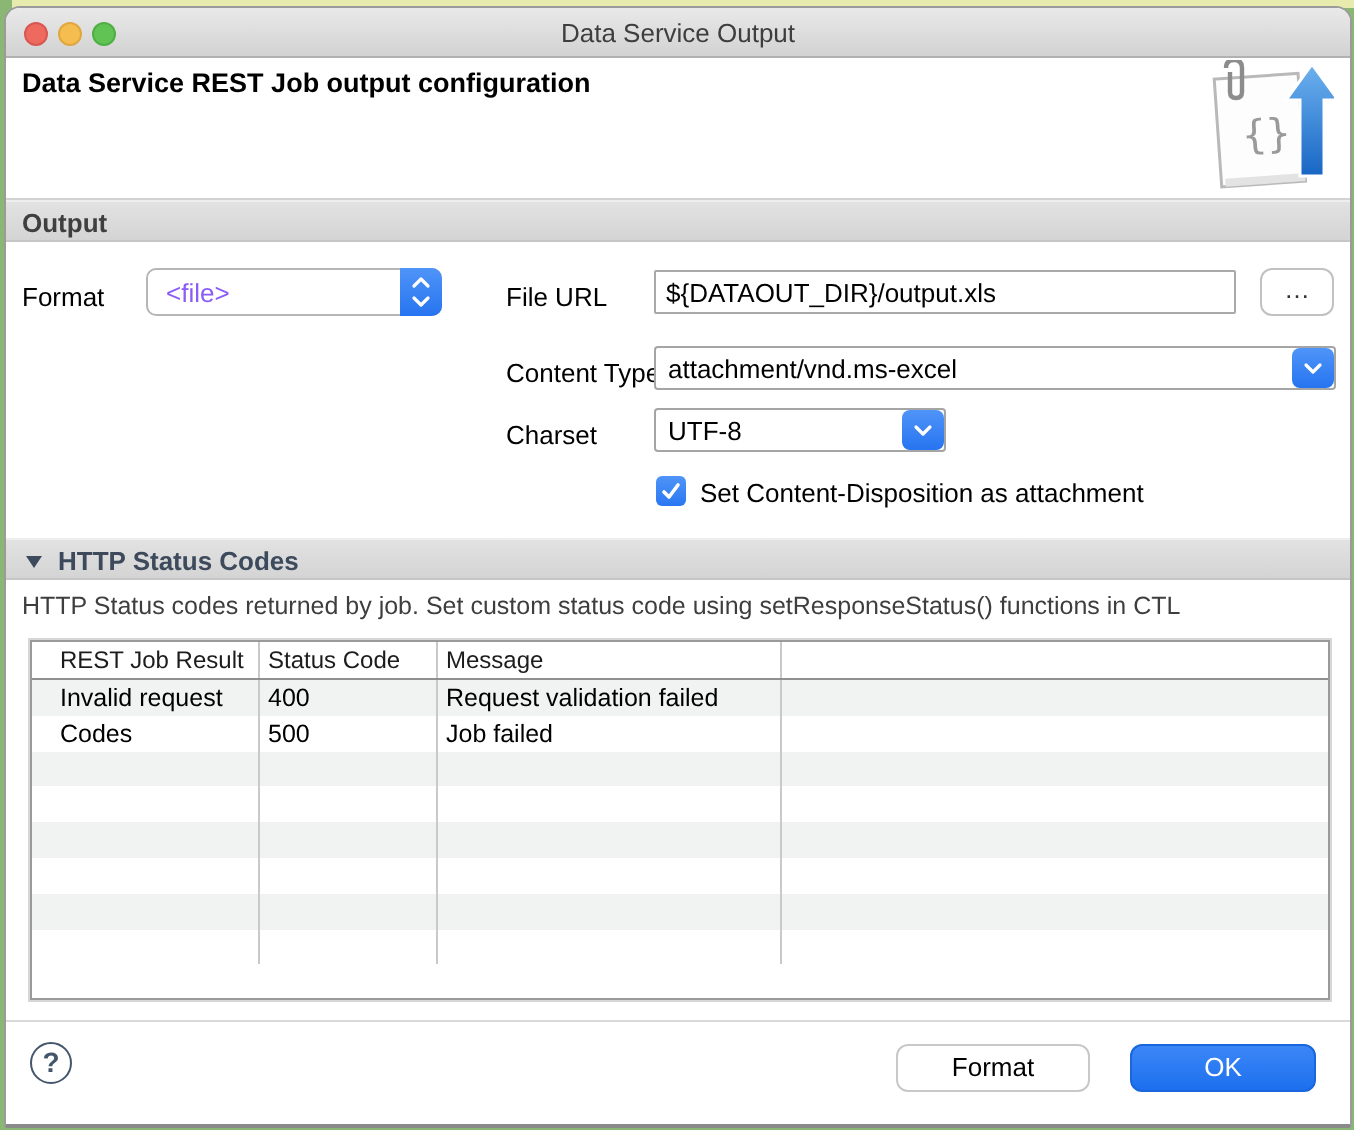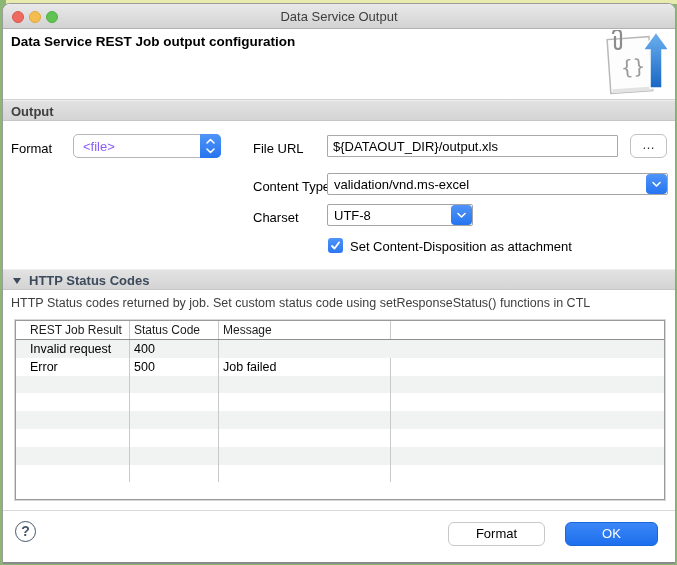--- a/index.html
+++ b/index.html
@@ -189,21 +189,21 @@
         <polyline class="chev" points="7,15 10.5,18.5 14,15"></polyline>
       </svg>
     </span>
   </div>
   <span class="form-label" style="left:250px; top:137px;">File URL</span>
   <input class="text-input" type="text" value="${DATAOUT_DIR}/output.xls" style="">
   <div class="browse-btn">…</div>
 
   <span class="form-label" style="left:250px; top:175px;">Content Type</span>
   <div class="combo combo-ct">
-    <span class="combo-text">validation/vnd.ms-excel</span>
+    <span class="combo-text">attachment/vnd.ms-excel</span>
     <span class="combo-btn">
       <svg width="21" height="20" viewBox="0 0 21 20">
           <polyline class="chev" points="7,8.5 10.5,12 14,8.5"></polyline>
         </svg>
     </span>
   </div>
 
   <span class="form-label" style="left:250px; top:206px;">Charset</span>
   <div class="combo combo-cs">
     <span class="combo-text">UTF-8</span>
@@ -230,24 +230,25 @@
   <div class="table" id="status-table">
       <div class="trow thead">
         <div class="tcell c0">REST Job Result</div>
         <div class="tcell c1">Status Code</div>
         <div class="tcell c2">Message</div>
         <div class="tcell c3"></div>
       </div>
       <div class="trow stripe">
         <div class="tcell c0">Invalid request</div>
         <div class="tcell c1">400</div>
-        <div class="tcell c3"></div>
-      </div>
-      <div class="trow">
-        <div class="tcell c0">Error</div>
+        <div class="tcell c2">Request validation failed</div>
+        <div class="tcell c3"></div>
+      </div>
+      <div class="trow">
+        <div class="tcell c0">Codes</div>
         <div class="tcell c1">500</div>
         <div class="tcell c2">Job failed</div>
         <div class="tcell c3"></div>
       </div>
       <div class="trow stripe">
         <div class="tcell c0"></div>
         <div class="tcell c1"></div>
         <div class="tcell c2"></div>
         <div class="tcell c3"></div>
       </div>

